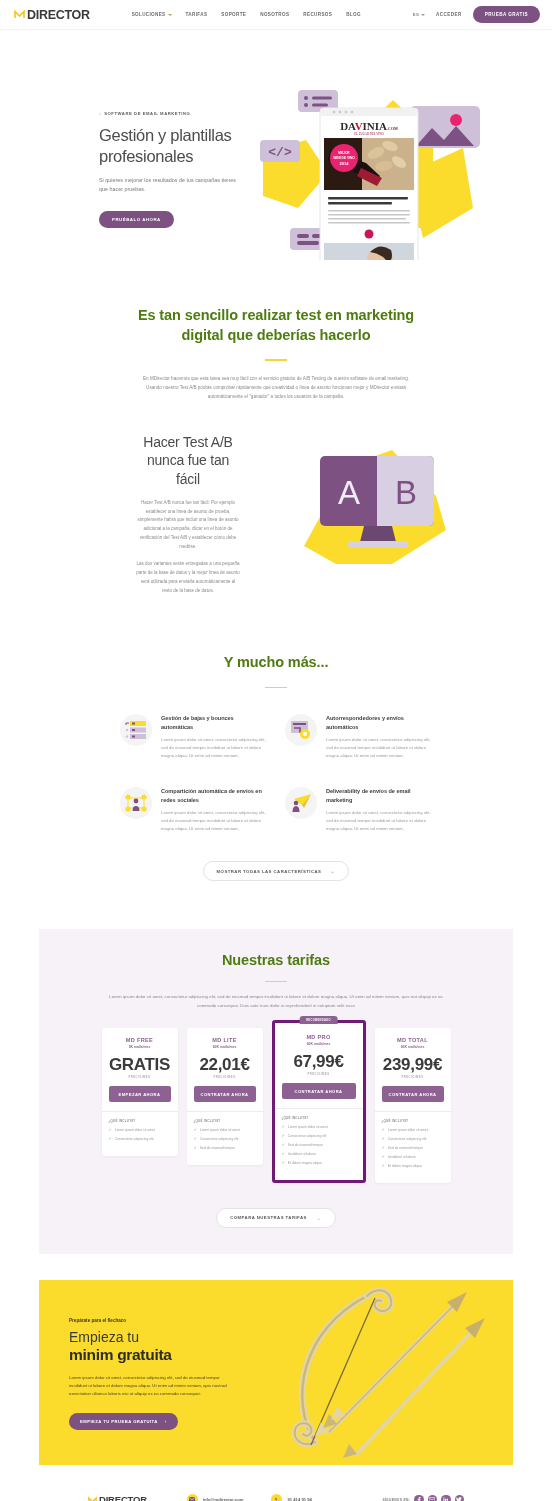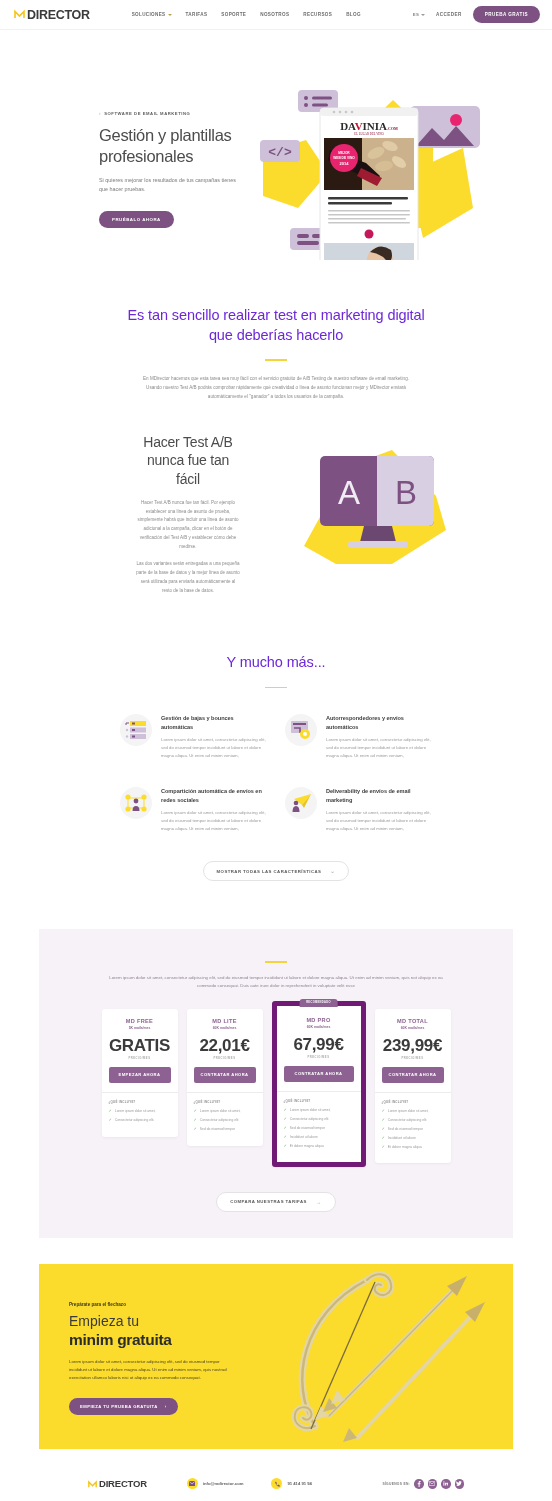--- a/index.html
+++ b/index.html
@@ -70,22 +70,22 @@
     display: inline-flex; align-items: center; justify-content: center;
     background: #7d5182; color: #fff; border: none; border-radius: 11px;
     font-size: 4.4px; font-weight: bold; letter-spacing: .5px;
     padding: 6px 13px; text-transform: uppercase; cursor: pointer;
   }
   .hero-art { position: absolute; left: 258px; top: 48px; width: 262px; height: 200px; }
 
   
   .sec-intro { padding: 46px 0 0; text-align: center; }
   .h2 {
-    font-size: 14.5px; line-height: 1.35; color: #6d28d9;
-    font-weight: normal; letter-spacing: -0.1px;
+    font-size: 14.5px; line-height: 1.35; color: #4d7c0f;
+    font-weight: bold; letter-spacing: -0.1px;
   }
   .rule { width: 22px; height: 1.6px; background: #f5d33a; margin: 14px auto 13px; }
   .lede {
     width: 278px; margin: 0 auto; font-size: 4.6px; line-height: 2.0;
     color: #8b8b8b; text-align: center;
   }
 
   
   .sec-ab { position: relative; height: 230px; margin-top: 22px; }
   .ab-copy { position: absolute; left: 136px; top: 10px; width: 104px; text-align: center; }
@@ -134,21 +134,21 @@
   .price-row {
     display: flex; justify-content: center; align-items: flex-start;
     gap: 9px; margin-top: 18px;
   }
   .pcard {
     width: 76px; background: #fff; border-radius: 3px;
     padding: 9px 7px 10px; position: relative;
     box-shadow: 0 1px 3px rgba(0,0,0,.05);
   }
   .pcard.featured {
-    border: 5px solid #701a75; width: 94px; margin-top: -8px; padding-top: 11px;
+    border: 3px solid #701a75; width: 94px; margin-top: -8px; padding-top: 11px;
   }
   .badge {
     position: absolute; top: -7px; left: 50%; transform: translateX(-50%);
     background: #8d6292; color: #fff; font-size: 2.6px; font-weight: bold;
     letter-spacing: .35px; padding: 2.5px 7px; border-radius: 3px 3px 0 0;
     text-transform: uppercase; white-space: nowrap;
   }
   .p-name {
     font-size: 5.6px; font-weight: bold; color: #8d6292; letter-spacing: .3px;
     text-transform: uppercase;
@@ -439,20 +439,21 @@
 
   <div class="center" style="margin-top:26px;">
     <button class="btn-outline">
       <span>MOSTRAR TODAS LAS CARACTERÍSTICAS</span>
       <span class="arrow">⌄</span>
     </button>
   </div>
 </section>
 
 <section class="sec-price">
+  <h2 class="h2">Nuestras tarifas</h2>
   <div class="rule" style="margin:10px auto 11px;"></div>
   <p class="price-lede">Lorem ipsum dolor sit amet, consectetur adipiscing elit, sed do eiusmod tempor incididunt ut labore et dolore magna aliqua. Ut enim ad minim veniam, quis not aliquip ex ea commodo consequat. Duis aute irure dolor in reprehenderit in voluptate velit esse</p>
 
   <div class="price-row">
 
     <div class="pcard">
       <div class="p-name">MD FREE</div>
       <div class="p-mails">5K mails/mes</div>
       <div class="p-amount">GRATIS</div>
       <div class="p-period">PRECIO/MES</div>

